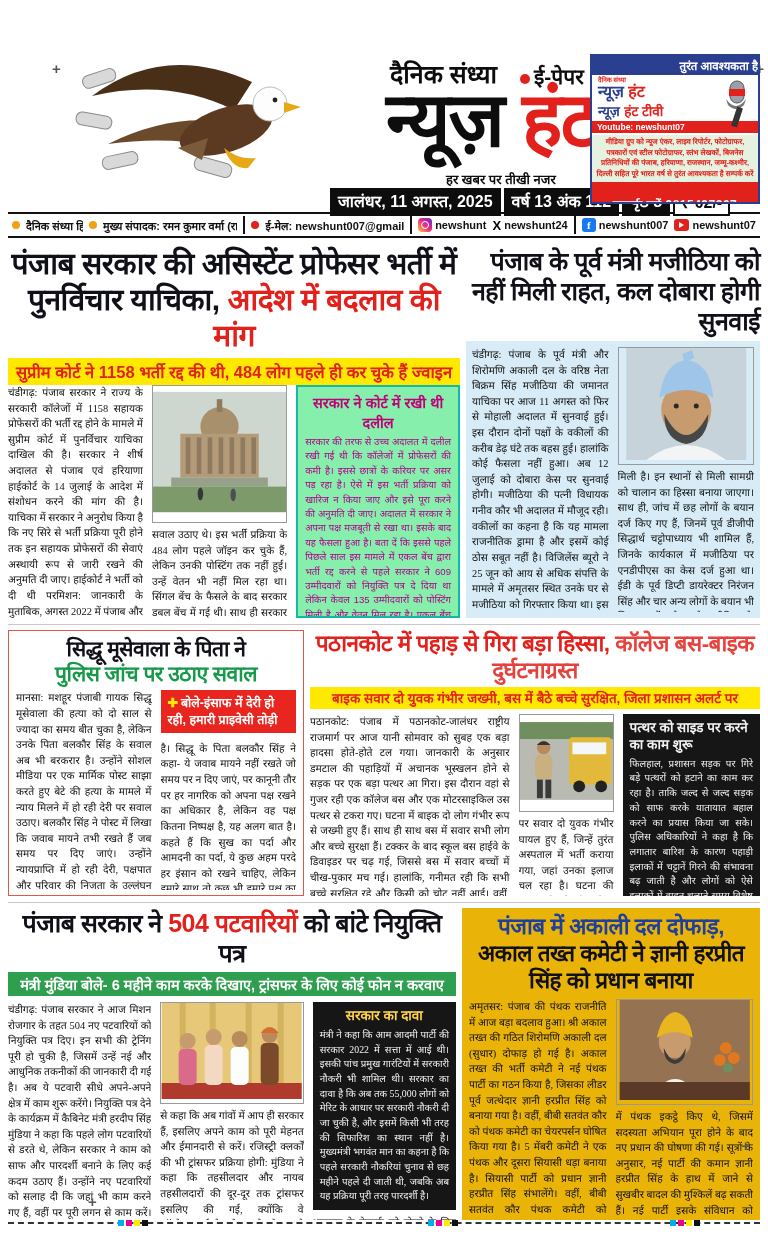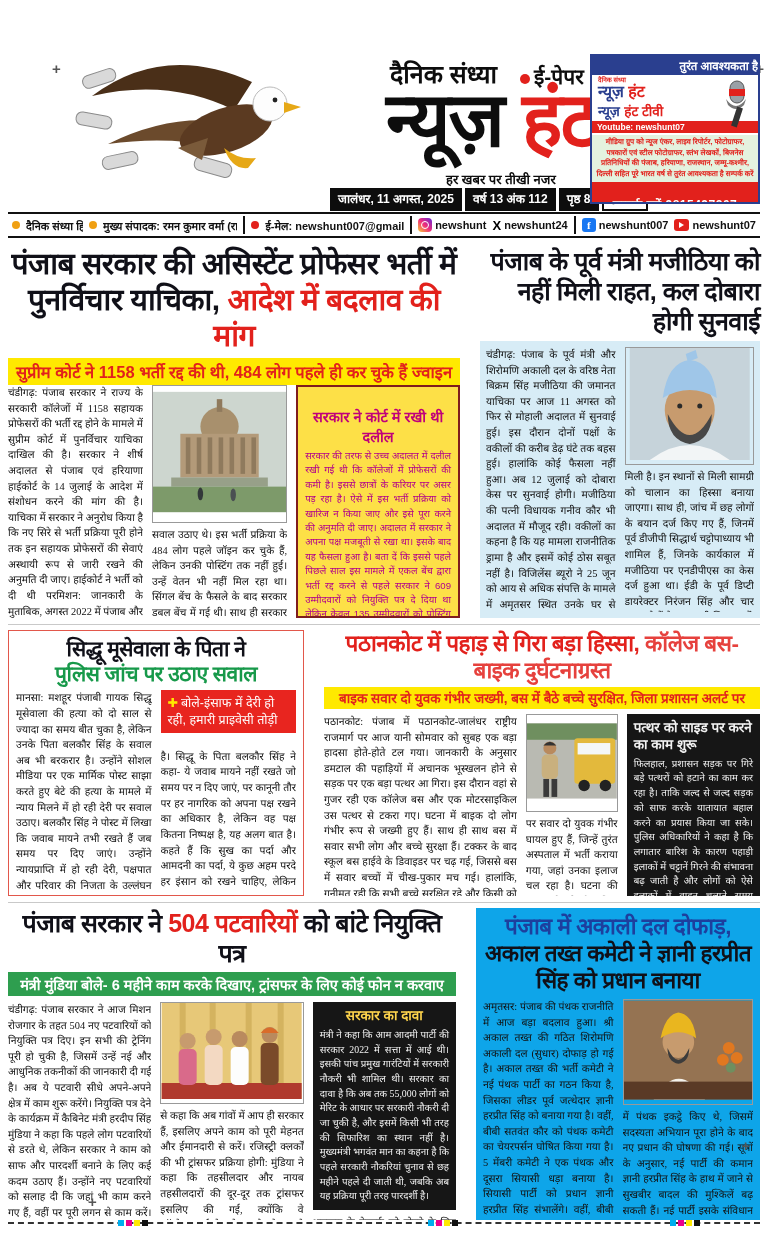--- a/index.html
+++ b/index.html
@@ -10,21 +10,21 @@
   
   header{position:relative;height:150px;margin-top:54px}
   .eagle-wrap{position:absolute;left:66px;top:2px;width:235px;height:134px}
   .edition{position:absolute;left:382px;top:2px;font-size:25px;font-weight:bold;color:#0d0d0d}
   .big-title{position:absolute;left:378px;top:26px;font-size:76px;font-weight:bold;line-height:1.05;letter-spacing:-2px;white-space:nowrap}
   .big-title .t-black{color:#0d0d0d}
   .big-title .t-red{color:#e2211c}
   .epaper{position:absolute;left:512px;top:8px;font-size:21px;font-weight:bold;color:#0d0d0d}
   .epaper::before{content:"";display:inline-block;width:10px;height:10px;border-radius:50%;background:#e2211c;margin-right:4px}
   .tagline{position:absolute;left:438px;top:116px;font-size:13px;font-weight:bold;color:#0d0d0d}
-  .dateline{position:absolute;left:322px;top:134px;display:flex;gap:3px;font-size:12px;font-weight:bold}
+  .dateline{position:absolute;left:322px;top:134px;display:flex;gap:3px;font-size:16px;font-weight:bold}
   .dateline .seg{background:#0d0d0d;color:#fff;padding:2px 8px}
   .dateline .seg.price{background:#fff;color:#0d0d0d;border:2px solid #0d0d0d;padding:1px 6px}
   
   .ad-box{position:absolute;right:0;top:0;width:170px;height:150px;border:2px solid #2a3f8f;background:#fff;display:flex;flex-direction:column;overflow:hidden}
   .ad-head{background:#2a3f8f;color:#fff;font-size:11.5px;font-weight:bold;text-align:right;padding:2px 0}
   .ad-brand{position:relative;padding:1px 4px 0 6px;line-height:1.15}
   .ad-brand .small{font-size:6.5px;color:#e2211c;font-weight:bold;display:block}
   .ad-brand .b1{font-size:16px;font-weight:bold}
   .ad-brand .b2{font-size:13.5px;font-weight:bold}
   .ad-brand .blue{color:#2a3f8f}.ad-brand .red{color:#e2211c}
@@ -39,61 +39,61 @@
   .cb-item{overflow:hidden}
   .soc{display:flex;align-items:center;gap:3px}
   .icon-ig{width:14px;height:14px;border-radius:4px;background:linear-gradient(45deg,#f9ce34,#ee2a7b,#6228d7);position:relative;display:inline-block}
   .icon-ig::after{content:"";position:absolute;inset:3px;border:1.5px solid #fff;border-radius:50%}
   .icon-x{font-weight:bold;font-size:13px;color:#000}
   .icon-fb{width:14px;height:14px;border-radius:3px;background:#1877f2;color:#fff;font-weight:bold;font-size:11px;text-align:center;line-height:14px;display:inline-block;font-family:"Liberation Serif",serif}
   .icon-yt{width:15px;height:12px;border-radius:3px;background:#e2211c;display:inline-flex;align-items:center;justify-content:center}
   .icon-yt::after{content:"";border-left:5px solid #fff;border-top:3px solid transparent;border-bottom:3px solid transparent}
   
   main{margin-top:8px}
-  .row{display:flex;gap:20px}
+  .row{display:flex;gap:6px}
   .hl{font-weight:bold;text-align:center;line-height:1.2;letter-spacing:-.5px}
   .red{color:#e2211c}.green{color:#17994a}.blue{color:#1d3f9e}.ink{color:#101018}
   .strip{font-weight:bold;text-align:center;padding:2px 4px}
   .strip-yellow{background:#ffe900;color:#e2211c}
   .strip-green{background:#2e9e4f;color:#fff}
   .cols{display:flex;gap:9px;overflow:hidden}
   .col{flex:1;font-family:"Liberation Serif",serif;font-size:10.4px;line-height:1.5;text-align:justify;overflow:hidden}
   .photo{width:100%;display:block;border:1px solid #999}
   .box-black{background:#161616;color:#f2f2f2;padding:6px 7px;overflow:hidden}
   .box-black .bb-title{font-weight:bold;font-size:13.5px;line-height:1.25;margin-bottom:3px}
   .box-black .bb-body{font-size:9.8px;line-height:1.5;text-align:justify;font-family:"Liberation Serif",serif}
   .box-black.centered .bb-title{text-align:center;color:#ffd54d}
-  .box-magenta{border:2px solid #7f1d1d;background:#fde047;padding:19px 7px;overflow:hidden}
+  .box-magenta{border:2px solid #14b8a6;background:#86efac;padding:5px 7px;overflow:hidden}
   .box-magenta .bm-title{color:#c0007a;font-weight:bold;font-size:14.5px;text-align:center;margin-bottom:3px}
   .box-magenta .bm-body{color:#b1008b;font-size:9.6px;line-height:1.5;text-align:justify}
   
   .row1{height:372px}
   .a1{width:452px;display:flex;flex-direction:column}
   .a1 .hl{font-size:30px;margin-bottom:4px}
   .a1 .strip-yellow{font-size:16.5px;}
   .a2{flex:1;display:flex;flex-direction:column}
   .a2 .hl{font-size:25px;text-align:right;margin-bottom:5px}
   .a2-body{background:#d7ecf6;padding:6px;flex:1;overflow:hidden}
   .a2-body .cols{height:100%}
   
   .row2{height:272px;margin-top:6px;border-top:1px solid #c9c9c9;padding-top:5px}
   .a3{width:296px;border:1.5px solid #e2574b;padding:5px 7px;display:flex;flex-direction:column;overflow:hidden}
   .a3 .hl{font-size:21px}
-  .callout{background:#e8251f;color:#fff;font-weight:normal;font-size:12.5px;line-height:1.3;padding:5px 7px;margin-bottom:16px}
+  .callout{background:#e8251f;color:#fff;font-weight:bold;font-size:12.5px;line-height:1.3;padding:5px 7px;margin-bottom:8px}
   .callout .plus{color:#ffe900;margin-right:3px}
   .a4{flex:1;display:flex;flex-direction:column;overflow:hidden}
   .a4 .hl{font-size:22.5px;margin-bottom:3px}
   .a4 .strip-yellow{font-size:13.5px;margin-bottom:5px}
   .a4 .c1{flex:2.1}.a4 .c2{flex:1}.a4 .c3{flex:1.3}
   
   .row3{height:318px;margin-top:6px;border-top:1px solid #c9c9c9;padding-top:5px}
   .a5{width:448px;display:flex;flex-direction:column;overflow:hidden}
   .a5 .hl{font-size:25px;margin-bottom:4px}
   .a5 .strip-green{font-size:14.5px;margin-bottom:6px}
-  .a6{flex:1;background:#0ea5e9;padding:5px 7px;overflow:hidden;display:flex;flex-direction:column}
+  .a6{flex:1;background:#eab308;padding:5px 7px;overflow:hidden;display:flex;flex-direction:column}
   .a6 .hl{font-size:22.5px;margin-bottom:5px}
   
   .press-foot{position:absolute;left:8px;right:8px;bottom:22px;border-top:2px dashed #333;height:0}
   .cmyk{position:absolute;top:-4px;display:flex;gap:2px}
   .cmyk i{width:6px;height:6px;display:block}
   .c-c{background:#00aeef}.c-m{background:#ec008c}.c-y{background:#ffe900}.c-k{background:#111}
 </style>
 </head>
 <body>
 

